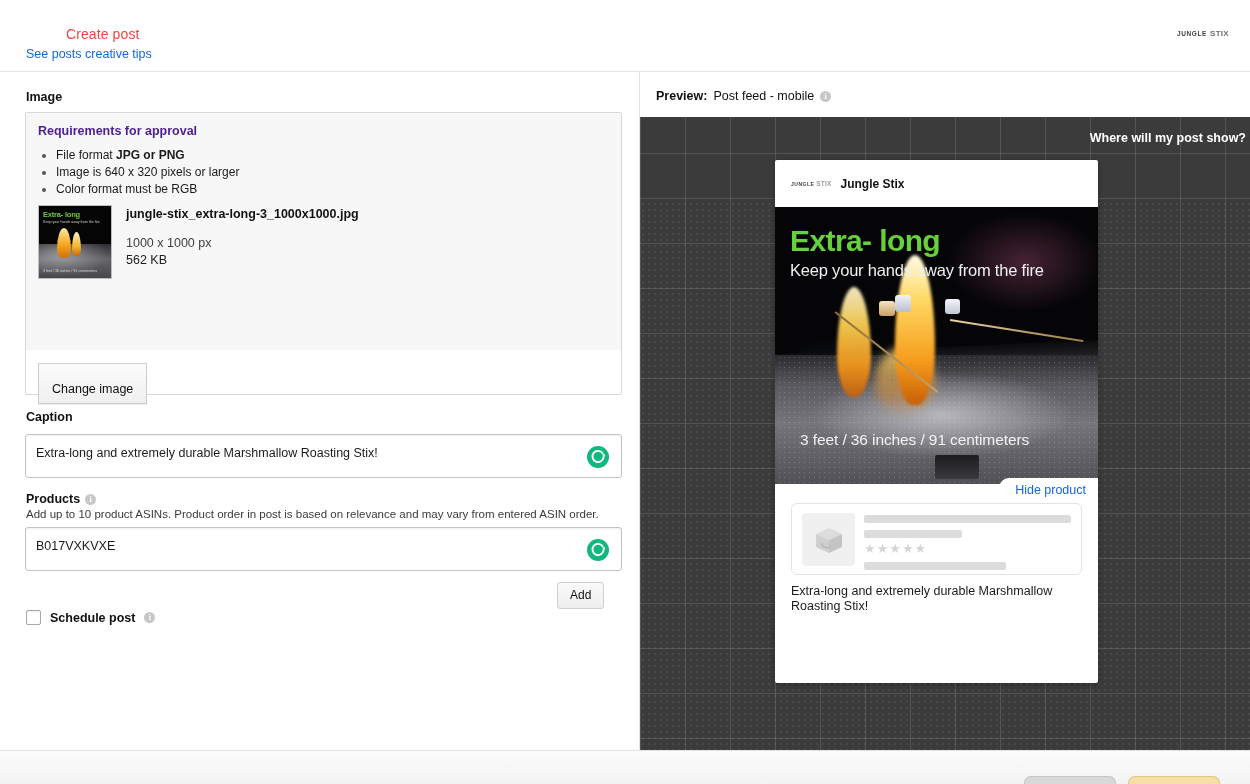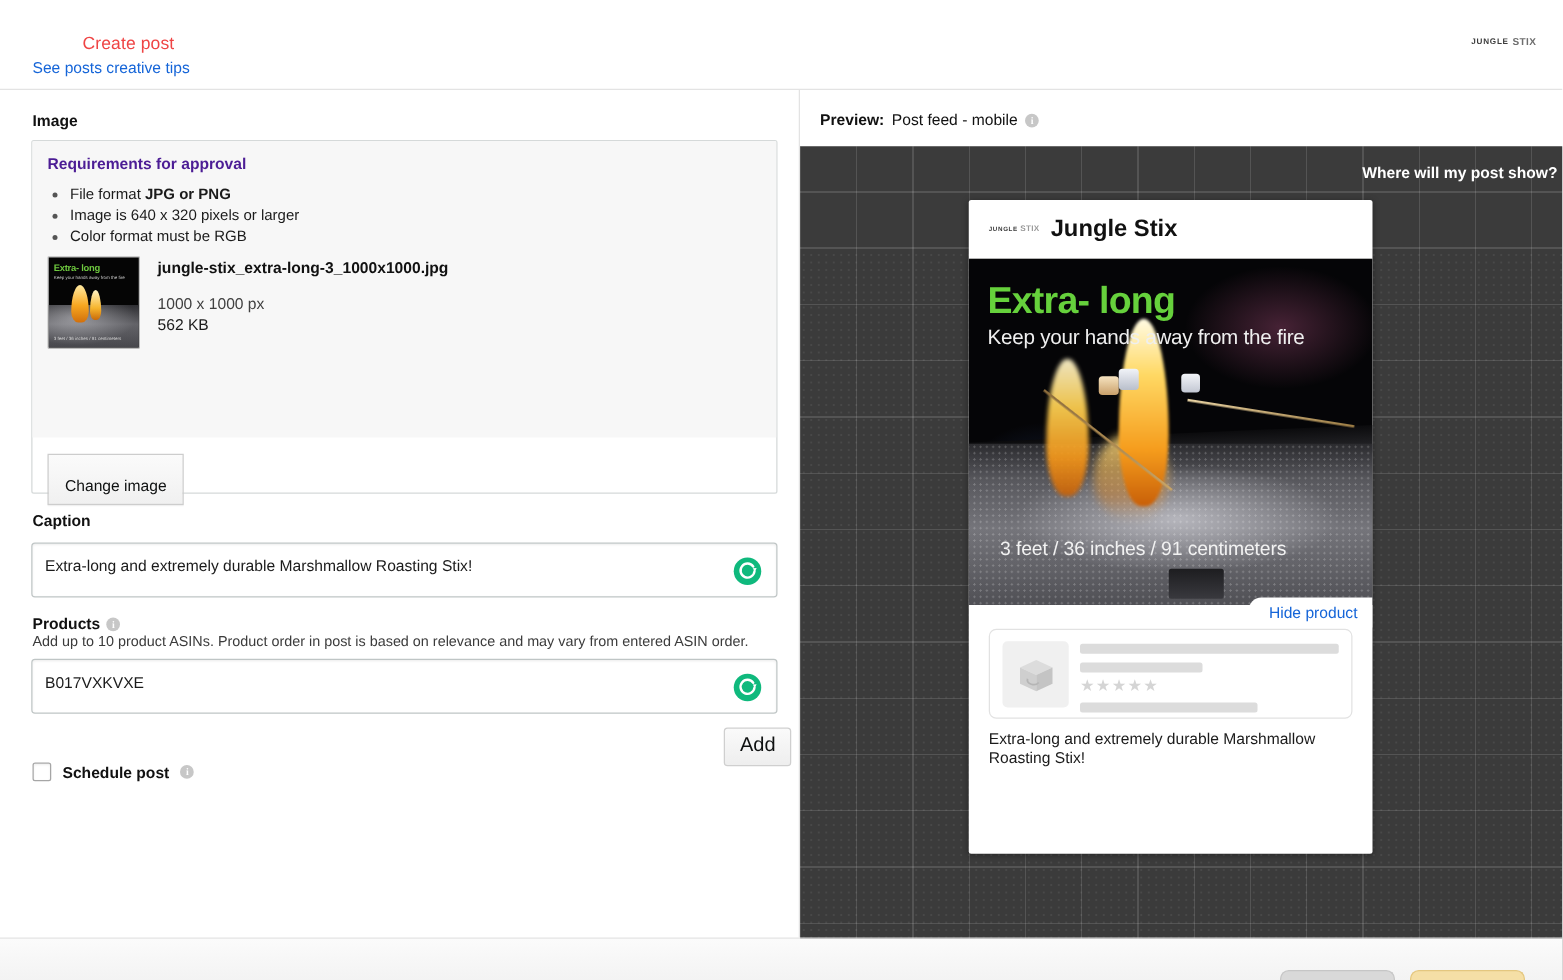--- a/index.html
+++ b/index.html
@@ -178,23 +178,23 @@
     box-shadow: inset 0 1px 2px rgba(15,17,17,.07);
   }
   .products-text {
     position: absolute; left: 10px; top: 11px;
     font-size: 12.5px; color: #1b1b1b;
     border: none; outline: none; background: transparent;
     width: 540px; font-family: "Liberation Sans", sans-serif;
   }
 
   .btn-add {
-    position: absolute; left: 579px; top: 510px;
+    position: absolute; left: 557px; top: 510px;
     padding: 5px 12px 6px;
-    font-size: 16px; color: #0f1111;
+    font-size: 12px; color: #0f1111;
     background: linear-gradient(#fafafa, #eeeeee);
     border: 1px solid #cfcfcf; border-radius: 3px;
     cursor: pointer;
   }
 
   .schedule-row {
     position: absolute; left: 26px; top: 538px;
     display: flex; align-items: center; gap: 9px;
   }
   .cb {
@@ -246,21 +246,21 @@
     z-index: 3; overflow: hidden;
   }
   .pc-head {
     position: absolute; left: 0; top: 0; width: 323px; height: 47px;
     display: flex; align-items: center; gap: 9px; padding-left: 16px;
   }
   .pc-logo { display: flex; align-items: center; gap: 2px; position: relative; }
   .pc-logo .pl-word { font-size: 5px; font-weight: bold; letter-spacing: .5px; color: #3c3c3c; }
   .pc-logo .pl-word2 { font-size: 6.5px; font-weight: bold; letter-spacing: .2px; color: #9a9a9a; position: relative; }
   .pc-logo .pl-leaf { position: absolute; left: 3px; top: -3px; color: #7ac943; font-size: 8px; line-height: 8px; }
-  .pc-brand { font-size: 19px; font-weight: bold; color: #111; }
+  .pc-brand { font-size: 12px; font-weight: bold; color: #111; }
 
   .pc-image {
     position: absolute; left: 0; top: 47px; width: 323px; height: 277px;
     background: #000; overflow: hidden;
   }
   .pi-bg {
     position: absolute; inset: 0;
     background:
       radial-gradient(ellipse 110px 70px at 250px 55px, rgba(150,70,110,.45), transparent 70%),
       radial-gradient(ellipse 90px 70px at 60px 180px, rgba(40,60,110,.45), transparent 70%),

